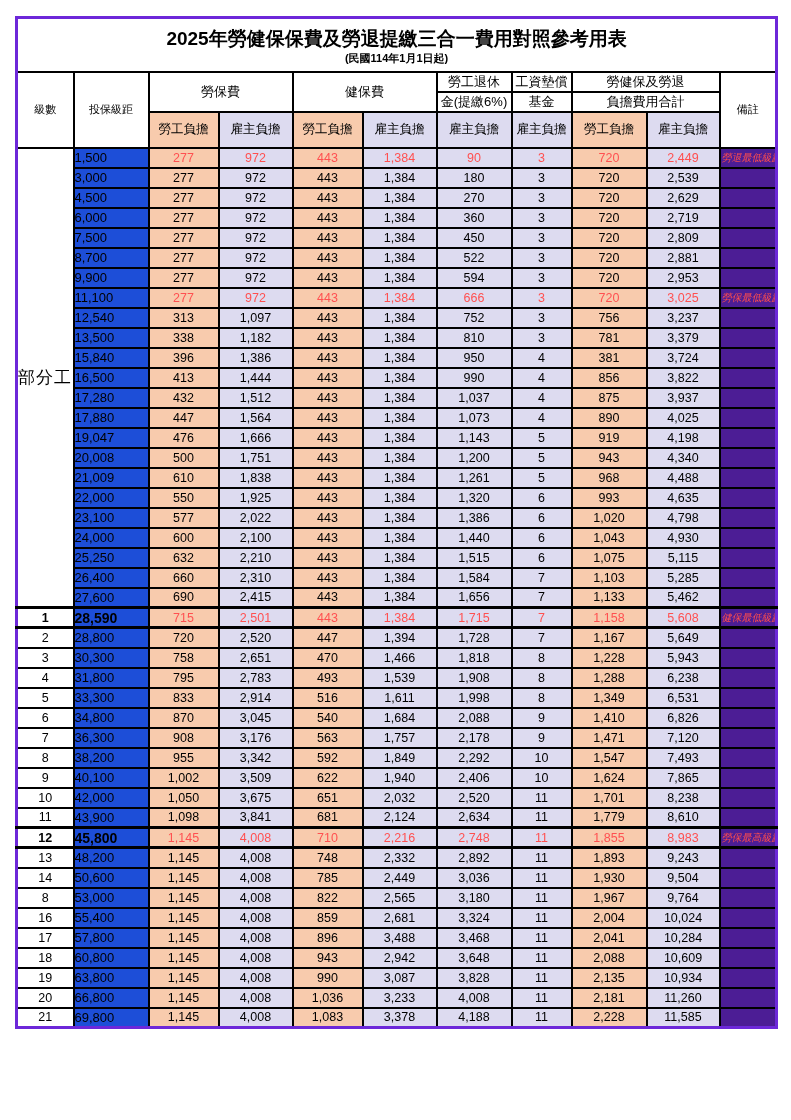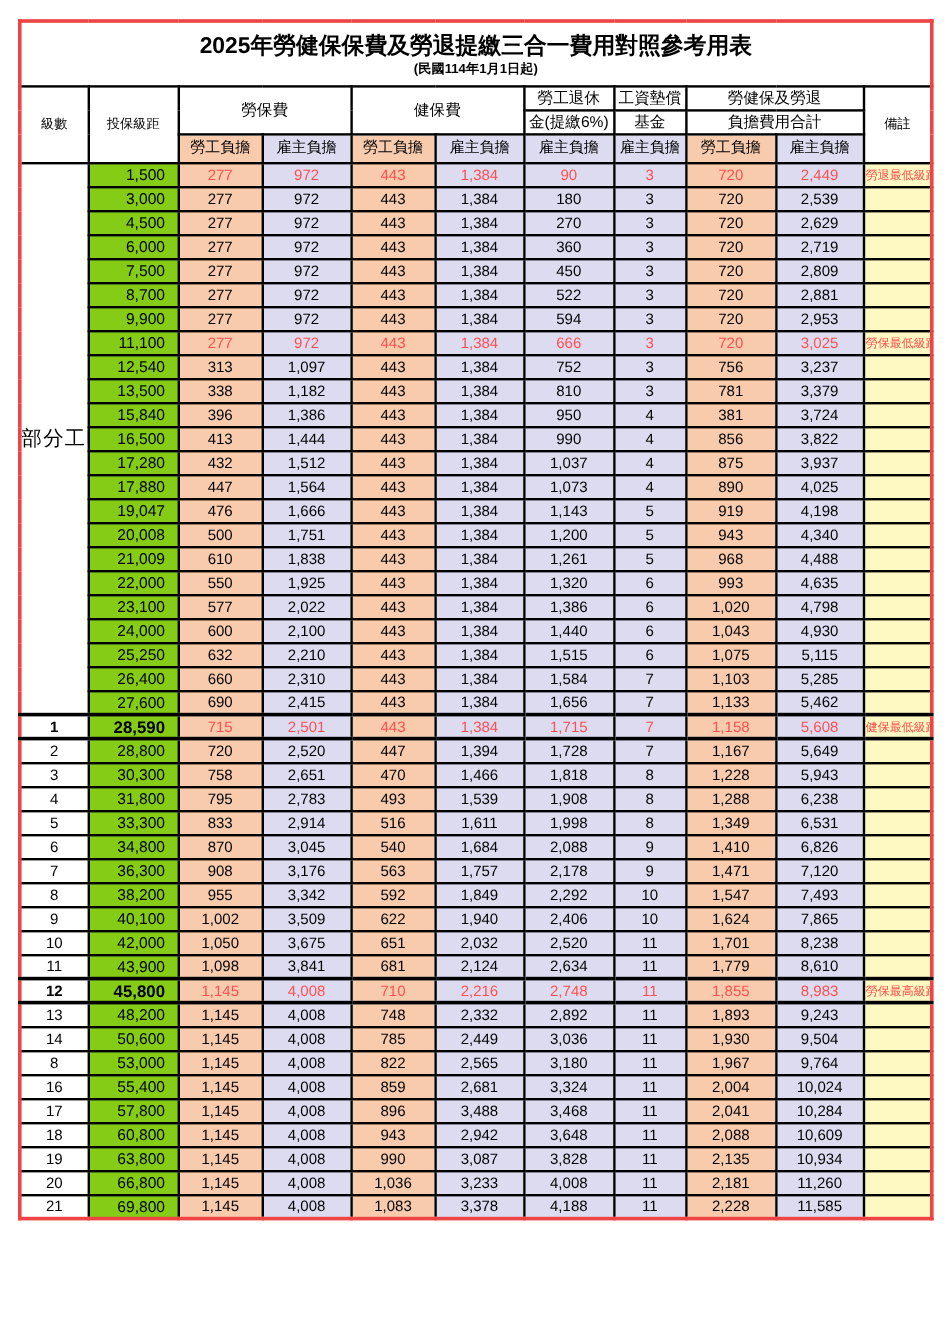--- a/index.html
+++ b/index.html
@@ -7,48 +7,48 @@
     background: #ffffff;
     font-family: "Liberation Sans", "DejaVu Sans", sans-serif;
     color: #000;
   }
   body { width: 791px; height: 1120px; overflow: hidden; }
   .sheet { padding: 16px 15px; }
   table {
     border-collapse: collapse;
     table-layout: fixed;
     width: 760px;
-    border: 3px solid #ef4444;
+    border: 3px solid #6d28d9;
   }
   th, td {
     border: 2px solid #000;
     font-size: 12.5px;
     text-align: center;
     vertical-align: middle;
     overflow: hidden;
     white-space: nowrap;
     padding: 0;
   }
   
   .title-cell { height: 54px; background: #fff; border-bottom: 2px solid #000; }
   .title-main { font-size: 19px; font-weight: 700; line-height: 1.45; }
   .title-sub  { font-size: 11px; font-weight: 700; line-height: 1.15; }
   
   thead th { font-weight: 400; background: #fff; }
   th.group { height: 18px; font-size: 13px; }
   th.span3 { font-size: 11px; }
-  th.sub { height: 24px; font-size: 12.5px; }
+  th.sub { height: 36px; font-size: 12.5px; }
   .c-emp { background: #F8CBAD; }
   .c-er  { background: #DDDBF0; }
   
   tbody td { height: 20px; }
   td.level { background: #fff; font-size: 12.5px; }
   td.part-time { font-size: 17px; letter-spacing: 1px; }
-  td.salary { background: #84cc16; text-align: right; padding-right: 10px; font-size: 13px; }
-  td.remark { background: #fef9c3; font-size: 10px; color: #FF4D4D; padding: 0 1px; }
+  td.salary { background: #1d4ed8; text-align: left; padding-right: 10px; font-size: 13px; }
+  td.remark { background: #4c1d95; font-size: 10px; color: #FF4D4D; padding: 0 1px; font-style: italic; }
   tr.hl td.val { color: #FF5050; }
   tr.bold-row td.salary { font-weight: 700; font-size: 14px; }
   tr.bold-row td.level { font-weight: 700; }
   tr.thick td { border-top-width: 3px; border-bottom-width: 3px; }
 </style>
 </head>
 <body>
 
 <div class="sheet">
   <table>

